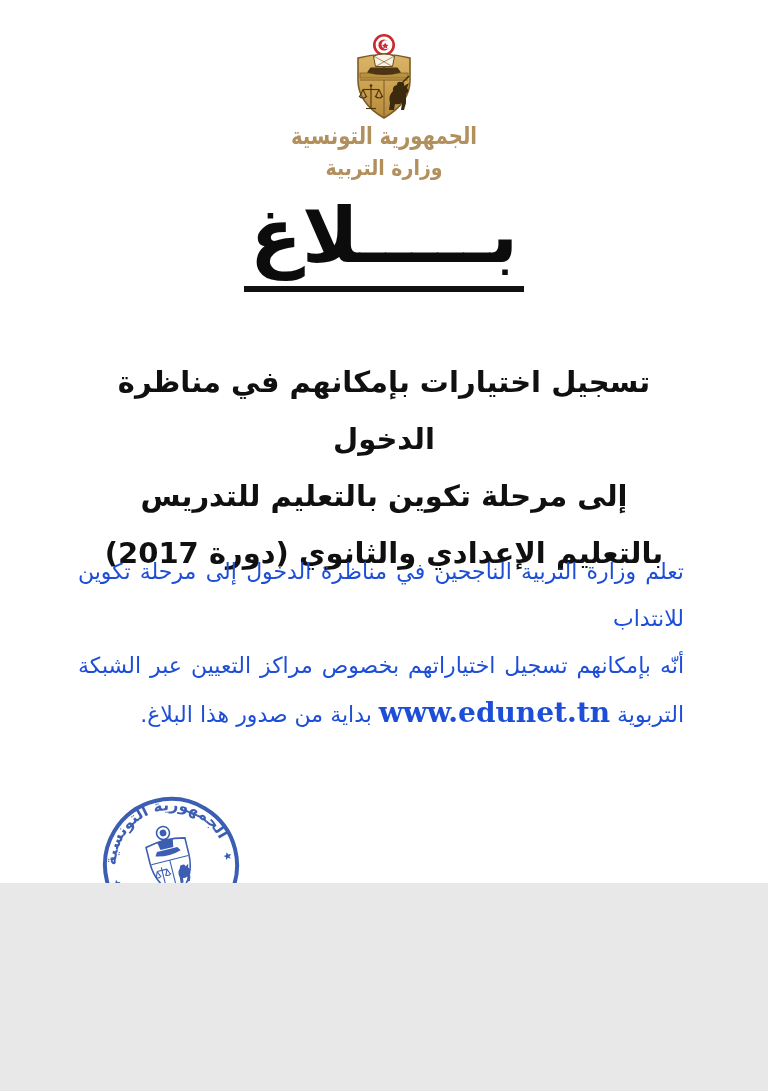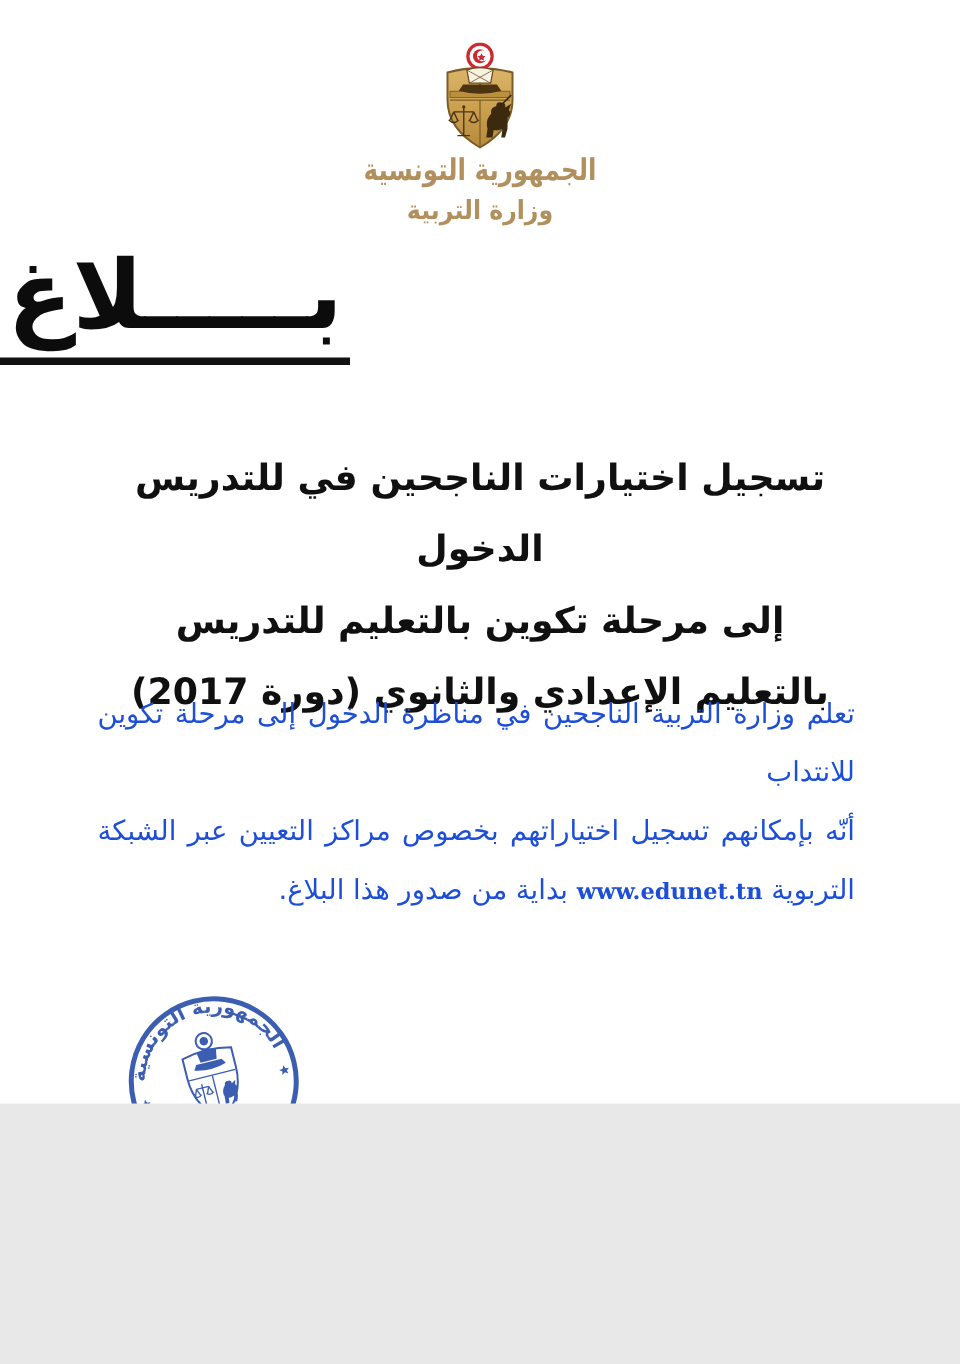--- a/index.html
+++ b/index.html
@@ -13,21 +13,21 @@
   .emblem{display:block;margin:0 auto;}
   .calli-republic{
     margin-top:0px;font-size:24px;font-weight:bold;color:#b2905d;
     letter-spacing:-1px;line-height:32px;transform:scaleX(.82);
   }
   .calli-ministry{
     margin-top:2px;font-size:21px;font-weight:bold;color:#b2905d;
     line-height:28px;transform:scaleX(.9);
   }
   
-  .title-wrap{position:absolute;top:190px;left:0;right:0;}
+  .title-wrap{position:absolute;top:190px;left:0;right:0;text-align:center;}
   .title{
     display:inline-block;font-size:76px;font-weight:bold;line-height:92px;
     color:#0c0c0c;padding:0 6px 4px 6px;border-bottom:6px solid #111;
   }
   
   .subject{
     position:absolute;top:354px;left:80px;right:80px;text-align:center;
     font-size:29px;font-weight:bold;color:#101010;
   }
   .subject .s-line{line-height:57px;}
@@ -36,21 +36,21 @@
     position:absolute;top:548px;left:78px;right:84px;
     font-size:22px;color:#1d4ed8;
   }
   .b-line{line-height:47px;white-space:nowrap;}
   .b-line.just{
     text-align:justify;text-align-last:justify;text-justify:inter-word;
     white-space:normal;
   }
   .b-line.last{text-align:right;white-space:normal;}
   .url{
-    font-family:"DejaVu Serif",serif;font-weight:bold;font-size:18px;
+    font-family:"DejaVu Serif",serif;font-weight:bold;font-size:28px;
     unicode-bidi:embed;direction:ltr;
   }
   
   .stamp{
     position:absolute;left:96px;top:790px;
     transform:rotate(-14deg);opacity:.92;
   }
 </style>
 </head>
 <body>
@@ -108,21 +108,21 @@
     </svg>
     <div class="calli-republic">الجمهورية التونسية</div>
     <div class="calli-ministry">وزارة التربية</div>
   </div>
 
   <div class="title-wrap">
     <span class="title" dir="rtl">بـــــلاغ</span>
   </div>
 
   <div class="subject" dir="rtl">
-    <div class="s-line">تسجيل اختيارات الناجحين في للتدريس الدخول</div>
+    <div class="s-line">تسجيل اختيارات بإمكانهم في مناظرة الدخول</div>
     <div class="s-line">إلى مرحلة تكوين بالتعليم للتدريس</div>
     <div class="s-line">بالتعليم الإعدادي والثانوي (دورة 2017)</div>
   </div>
 
   <div class="bodytext" dir="rtl">
     <div class="b-line just">تعلم وزارة التربية الناجحين في مناظرة الدخول إلى مرحلة تكوين للانتداب</div>
     <div class="b-line just">أنّه بإمكانهم تسجيل اختياراتهم بخصوص مراكز التعيين عبر الشبكة</div>
     <div class="b-line last">
       <span>التربوية</span>
       <span class="url">www.edunet.tn</span>

